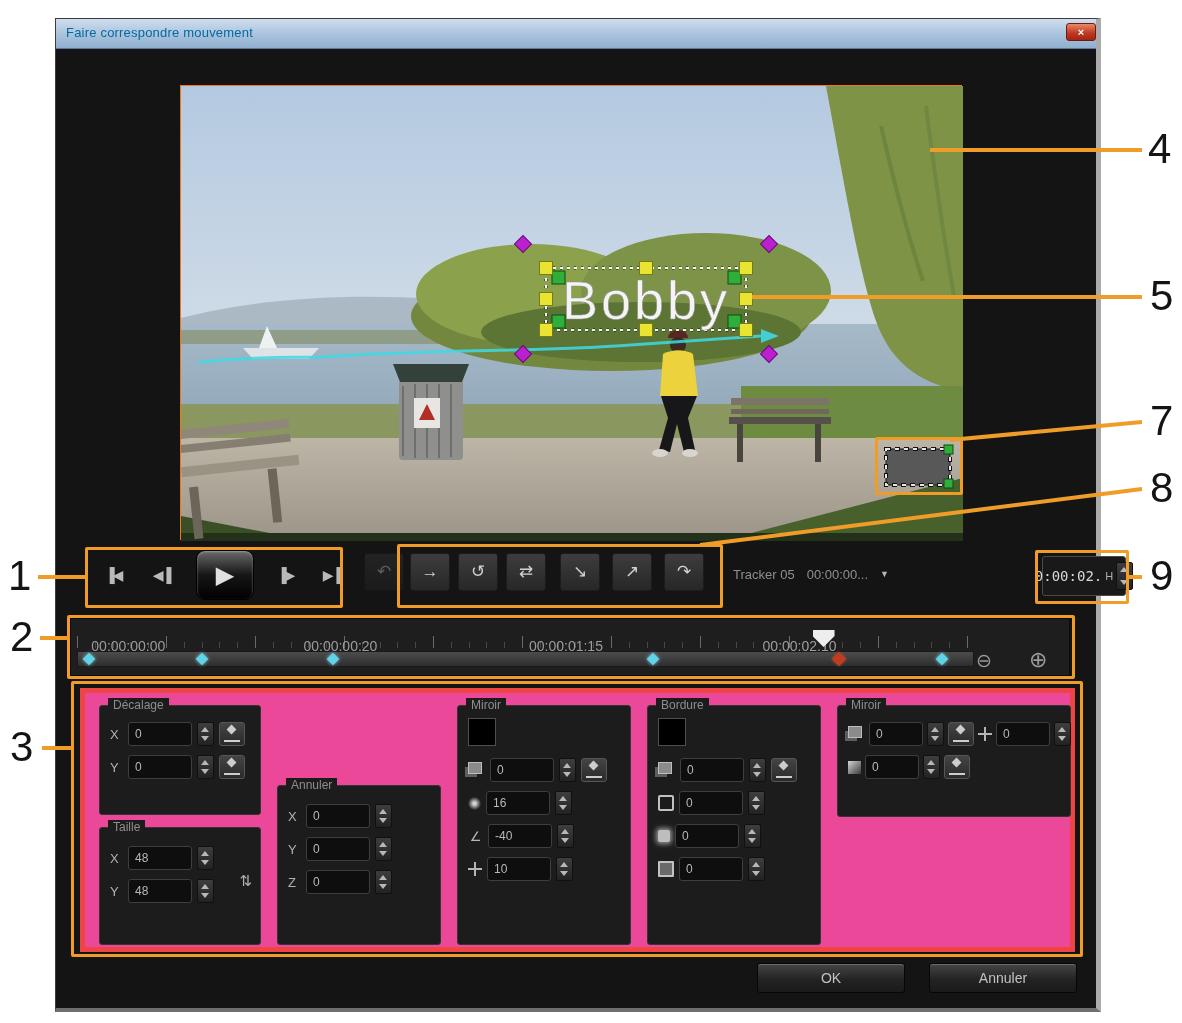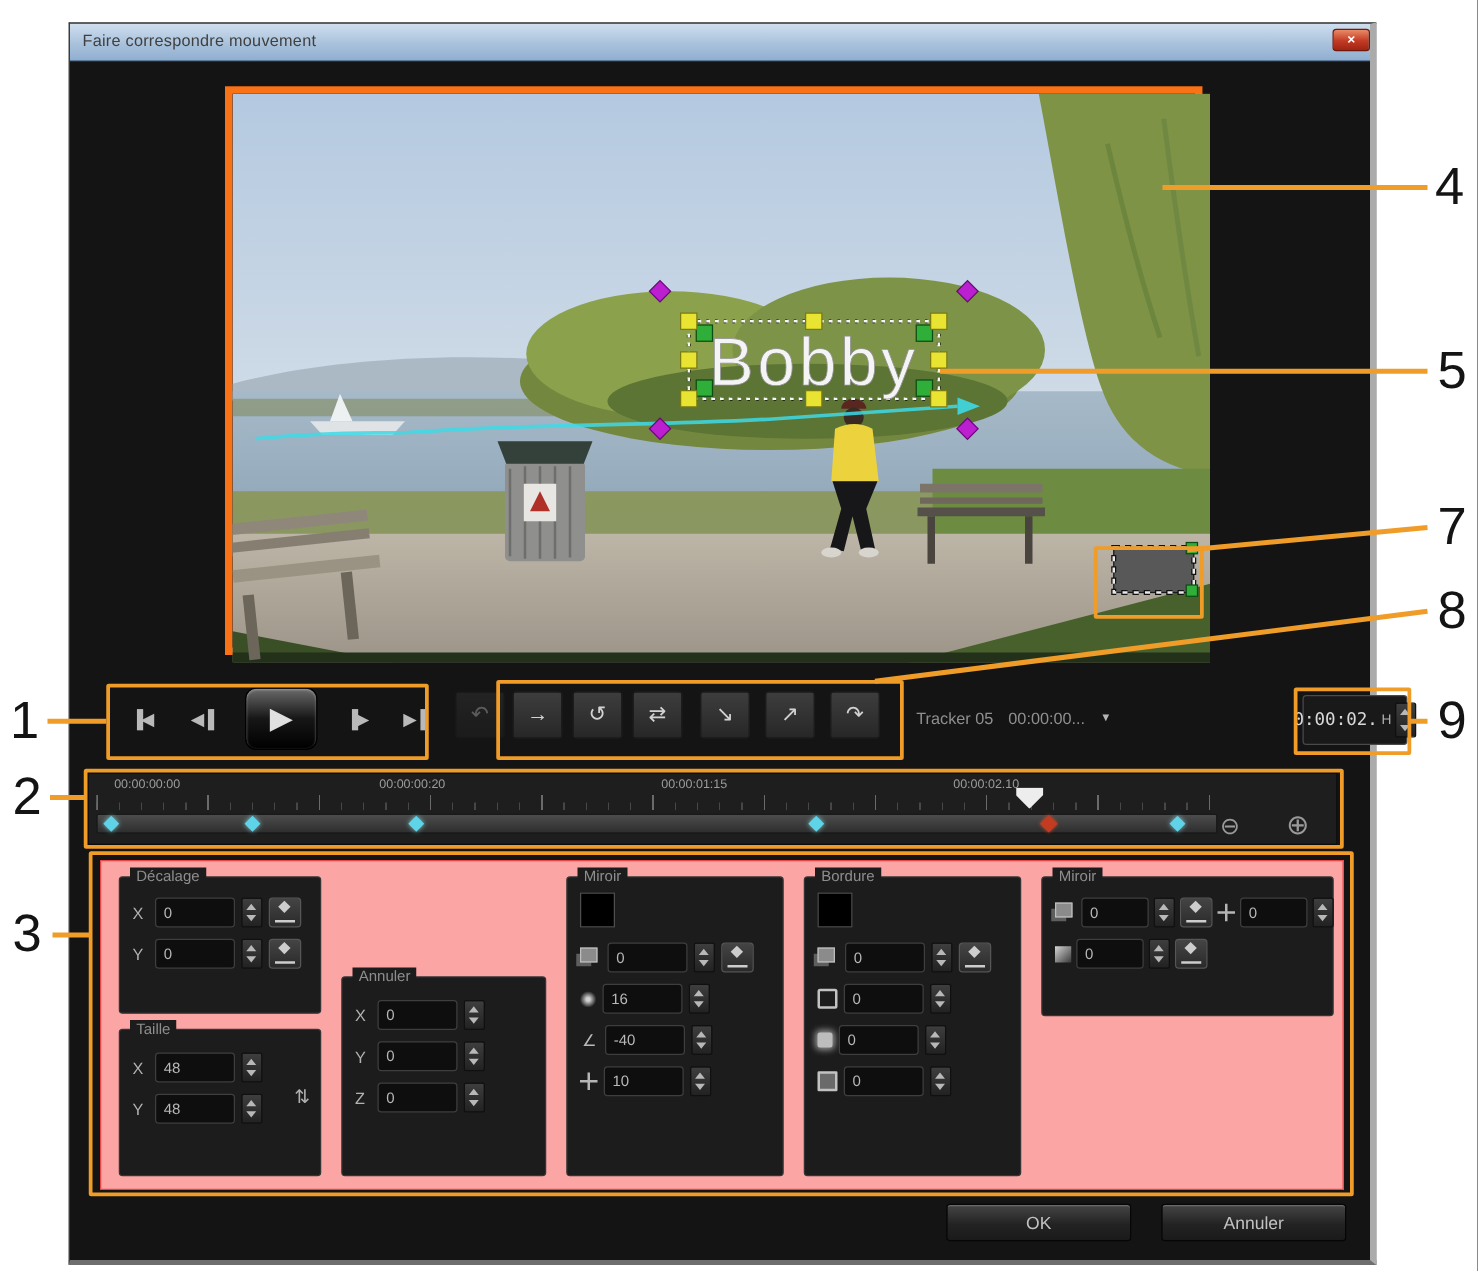--- a/index.html
+++ b/index.html
@@ -5,27 +5,27 @@
   html,body{margin:0;padding:0}
   body{width:1182px;height:1023px;position:relative;background:#ffffff;overflow:hidden;
        font-family:"Liberation Sans",sans-serif;}
   .abs{position:absolute;box-sizing:border-box}
 
   
   .dialog{left:55px;top:18px;width:1046px;height:994px;background:#141414;
           border:1px solid #3c3c3c;border-right:5px solid #ababab;border-bottom:4px solid #6e6e6e}
   .titlebar{left:56px;top:19px;width:1040px;height:30px;
             background:linear-gradient(#cfdeee,#a9c2dc 55%,#90afd0);border-bottom:1px solid #5f7a99}
-  .title{left:66px;top:25px;font-size:13px;color:#404040;letter-spacing:.2px}
+  .title{left:66px;top:25px;font-size:13px;color:#0369a1;letter-spacing:.2px}
   .close-btn{left:1066px;top:23px;width:30px;height:18px;border-radius:3px;
              background:linear-gradient(#e98a66,#c23a23 55%,#a02414);border:1px solid #6f1a0d;
              color:#fff;font-size:11px;text-align:center;line-height:17px;font-weight:bold;cursor:pointer}
 
   
-  .preview{left:180px;top:69px;width:782px;height:455px;background:#000;border:6px solid #f97316}
+  .preview{left:180px;top:85px;width:782px;height:455px;background:#000;border:1px solid #f97316}
 
   
   .tbtn{width:42px;height:38px;color:#b9b9b9;font-size:14px;text-align:center;line-height:38px;
         letter-spacing:-2px;cursor:pointer}
   .play-btn{width:58px;height:50px;border-radius:9px;border:1px solid #000;
             background:linear-gradient(#6a6a6a,#161616 50%,#000);box-shadow:inset 0 1px 2px #9a9a9a;
             color:#e0e0e0;font-size:24px;text-align:center;line-height:48px;cursor:pointer}
 
   
   .toolbtn{width:40px;height:38px;border-radius:3px;border:1px solid #1c1c1c;
@@ -54,33 +54,33 @@
   .kf::before{content:"";position:absolute;width:7px;height:7px;background:#cdcdcd;
       transform:rotate(45deg);left:8px;top:3px}
   .kf::after{content:"";position:absolute;left:4px;right:4px;bottom:3px;border-bottom:2px solid #cdcdcd}
 
   
   .timeline{left:70px;top:618px;width:1000px;height:58px;background:#1e1e1e;border:1px solid #0b0b0b}
   .tl-ruler{position:absolute;left:6px;top:3px;width:895px;height:26px;
      background-image:repeating-linear-gradient(90deg,#6a6a6a 0 1px,transparent 1px 89px),
                       repeating-linear-gradient(90deg,#474747 0 1px,transparent 1px 17.8px);
      background-size:100% 12px,100% 6px;background-position:left bottom;background-repeat:no-repeat}
-  .tl-lab{position:absolute;top:0;font-size:10px;color:#9c9c9c;white-space:nowrap}
+  .tl-lab{position:absolute;top:16px;font-size:14px;color:#9c9c9c;white-space:nowrap}
   .tl-track{position:absolute;left:6px;top:32px;width:895px;height:14px;
             background:linear-gradient(#4c4c4c,#2e2e2e);border:1px solid #191919;border-radius:2px}
   .tl-kf{position:absolute;top:50%;width:9px;height:9px;transform:translate(-50%,-50%) rotate(45deg);
          box-shadow:0 0 4px rgba(140,230,240,.8);cursor:pointer}
   .tl-red{position:absolute;top:50%;width:10px;height:10px;transform:translate(-50%,-50%) rotate(45deg);
           box-shadow:0 0 3px rgba(220,80,40,.9);cursor:pointer}
   .playhead{position:absolute;top:-22px;width:22px;height:17px;transform:translateX(-50%);
             background:#ededed;clip-path:polygon(0 0,100% 0,100% 35%,50% 100%,0 35%);cursor:grab}
   .tl-zoom{position:absolute;top:30px;font-size:19px;color:#9a9a9a;cursor:pointer}
 
   
-  .panel{left:80px;top:688px;width:995px;height:264px;background:#fca5a5;border:1px solid #ef4444}
+  .panel{left:80px;top:688px;width:995px;height:264px;background:#ec4899;border:5px solid #ef4444}
   .group{position:absolute;border:1px solid #353535;border-radius:3px;background:#1c1c1c}
   .gtitle{position:absolute;top:-8px;left:8px;background:#1c1c1c;padding:0 5px;font-size:12px;color:#8e8e8e}
   .row{display:flex;align-items:center;gap:5px;margin:9px 0 0 10px}
   .lbl{width:13px;font-size:13px;color:#b2b2b2;flex:none}
   .num{width:56px;height:22px;background:#0e0e0e;border:1px solid #3e3e3e;border-radius:3px;
        color:#b8b8b8;font-size:12px;line-height:22px;padding-left:6px;flex:none;cursor:text}
   .num.sm{width:46px}
   .swatch{width:26px;height:26px;background:#000;border:1px solid #4e4e4e;margin:12px 0 0 10px;cursor:pointer}
   .gi{flex:none;display:inline-block}
   .ic-op{width:12px;height:10px;border:1px solid #bdbdbd;background:#8b8b8b;

